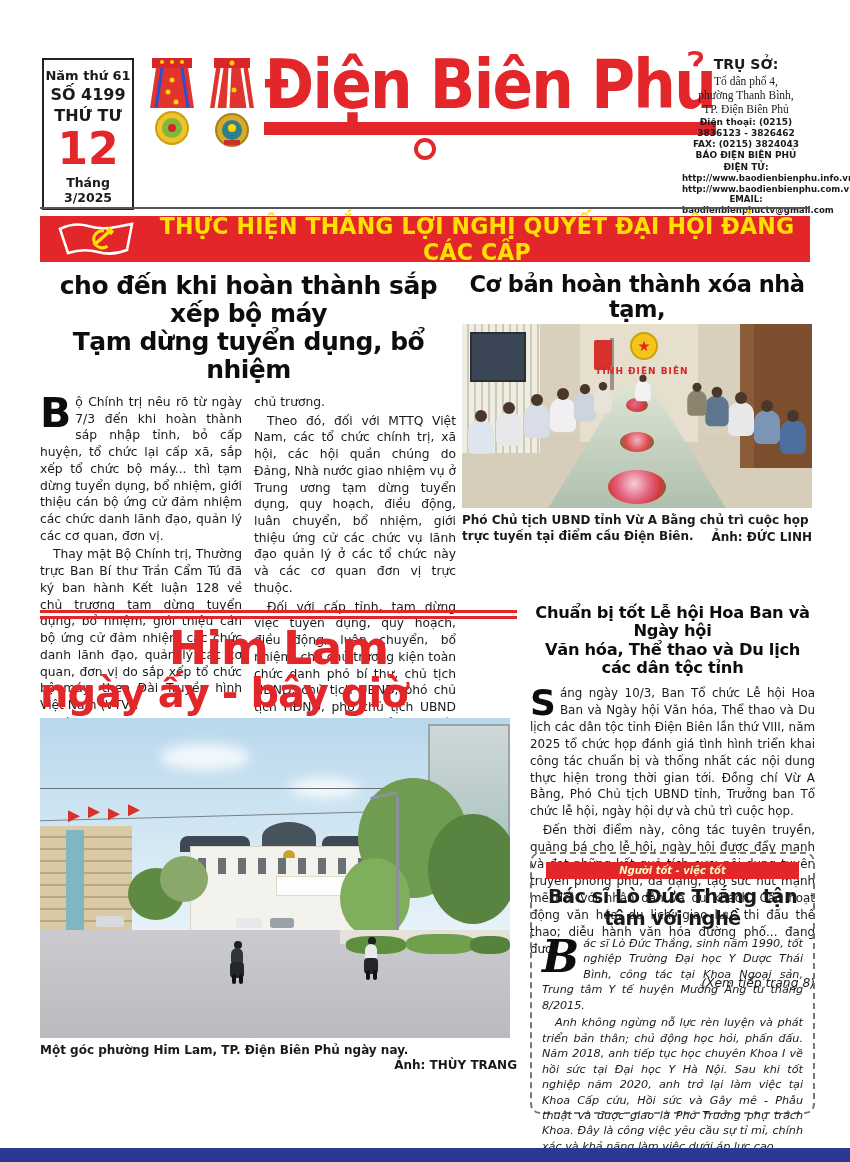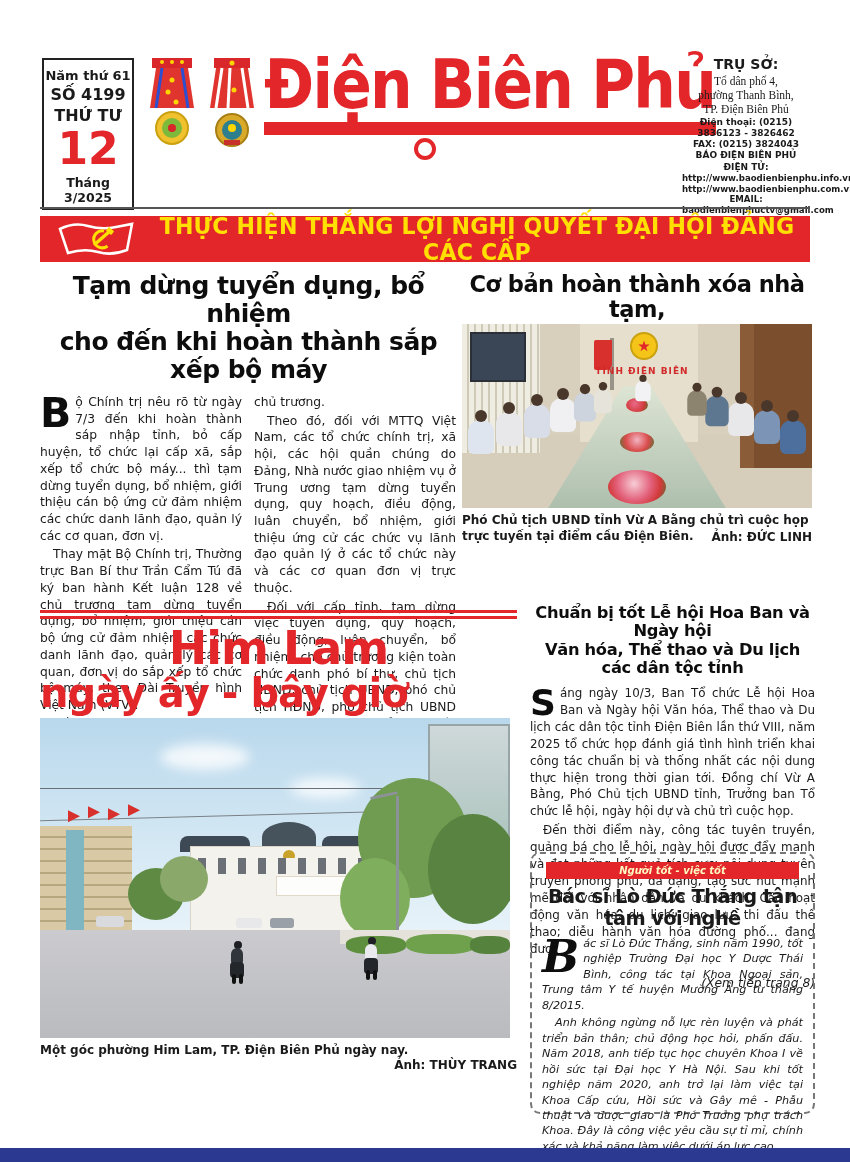--- a/index.html
+++ b/index.html
@@ -205,22 +205,22 @@
     <path d="M8 10 Q22 3 36 7 T64 8 L80 5 75 31 Q60 37 46 33 T16 34 Z" fill="none" stroke="#fff" stroke-width="2.6"></path>
     <path d="M52 12 a8.5 8.5 0 1 0 3.5 15" fill="none" stroke="#ffe000" stroke-width="3"></path>
     <line x1="42" y1="26" x2="58" y2="12" stroke="#ffe000" stroke-width="3.4"></line>
     <rect x="54.5" y="9.5" width="7" height="5" rx="1" fill="#ffe000" transform="rotate(40 58 12)"></rect>
   </svg>
   <div class="slogan">THỰC HIỆN THẮNG LỢI NGHỊ QUYẾT ĐẠI HỘI ĐẢNG CÁC CẤP</div>
 </div>
 
 <div class="art1">
   <div class="hl">
+    <div>cho đến khi hoàn thành sắp xếp bộ máy</div>
     <div>Tạm dừng tuyển dụng, bổ nhiệm</div>
-    <div>cho đến khi hoàn thành sắp xếp bộ máy</div>
   </div>
   <div class="cols bodytext">
     <div class="col">
       <p class="first"><span class="dropcap">B</span><span>ộ Chính trị nêu rõ từ ngày 7/3 đến khi hoàn thành sáp nhập tỉnh, bỏ cấp huyện, tổ chức lại cấp xã, sắp xếp tổ chức bộ máy... thì tạm dừng tuyển dụng, bổ nhiệm, giới thiệu cán bộ ứng cử đảm nhiệm các chức danh lãnh đạo, quản lý các cơ quan, đơn vị.</span></p>
       <p>Thay mặt Bộ Chính trị, Thường trực Ban Bí thư Trần Cẩm Tú đã ký ban hành Kết luận 128 về chủ trương tạm dừng tuyển dụng, bổ nhiệm, giới thiệu cán bộ ứng cử đảm nhiệm các chức danh lãnh đạo, quản lý các cơ quan, đơn vị do sắp xếp tổ chức bộ máy, theo Đài Truyền hình Việt Nam (VTV).</p>
       <p>Kết luận của Bộ Chính trị nêu rõ kể từ ngày 7/3 cho tới khi hoàn thành việc sáp nhập tỉnh, bỏ cấp huyện, tổ chức lại đơn vị hành chính cấp xã, thực hiện sắp xếp tinh gọn các cơ quan MTTQ, tổ chức chính trị xã hội, các hội quần chúng do Đảng, Nhà nước giao nhiệm vụ cần thống nhất một số</p>
     </div>
     <div class="col">
       <p class="first">chủ trương.</p>
       <p>Theo đó, đối với MTTQ Việt Nam, các tổ chức chính trị, xã hội, các hội quần chúng do Đảng, Nhà nước giao nhiệm vụ ở Trung ương tạm dừng tuyển dụng, quy hoạch, điều động, luân chuyển, bổ nhiệm, giới thiệu ứng cử các chức vụ lãnh đạo quản lý ở các tổ chức này và các cơ quan đơn vị trực thuộc.</p>

